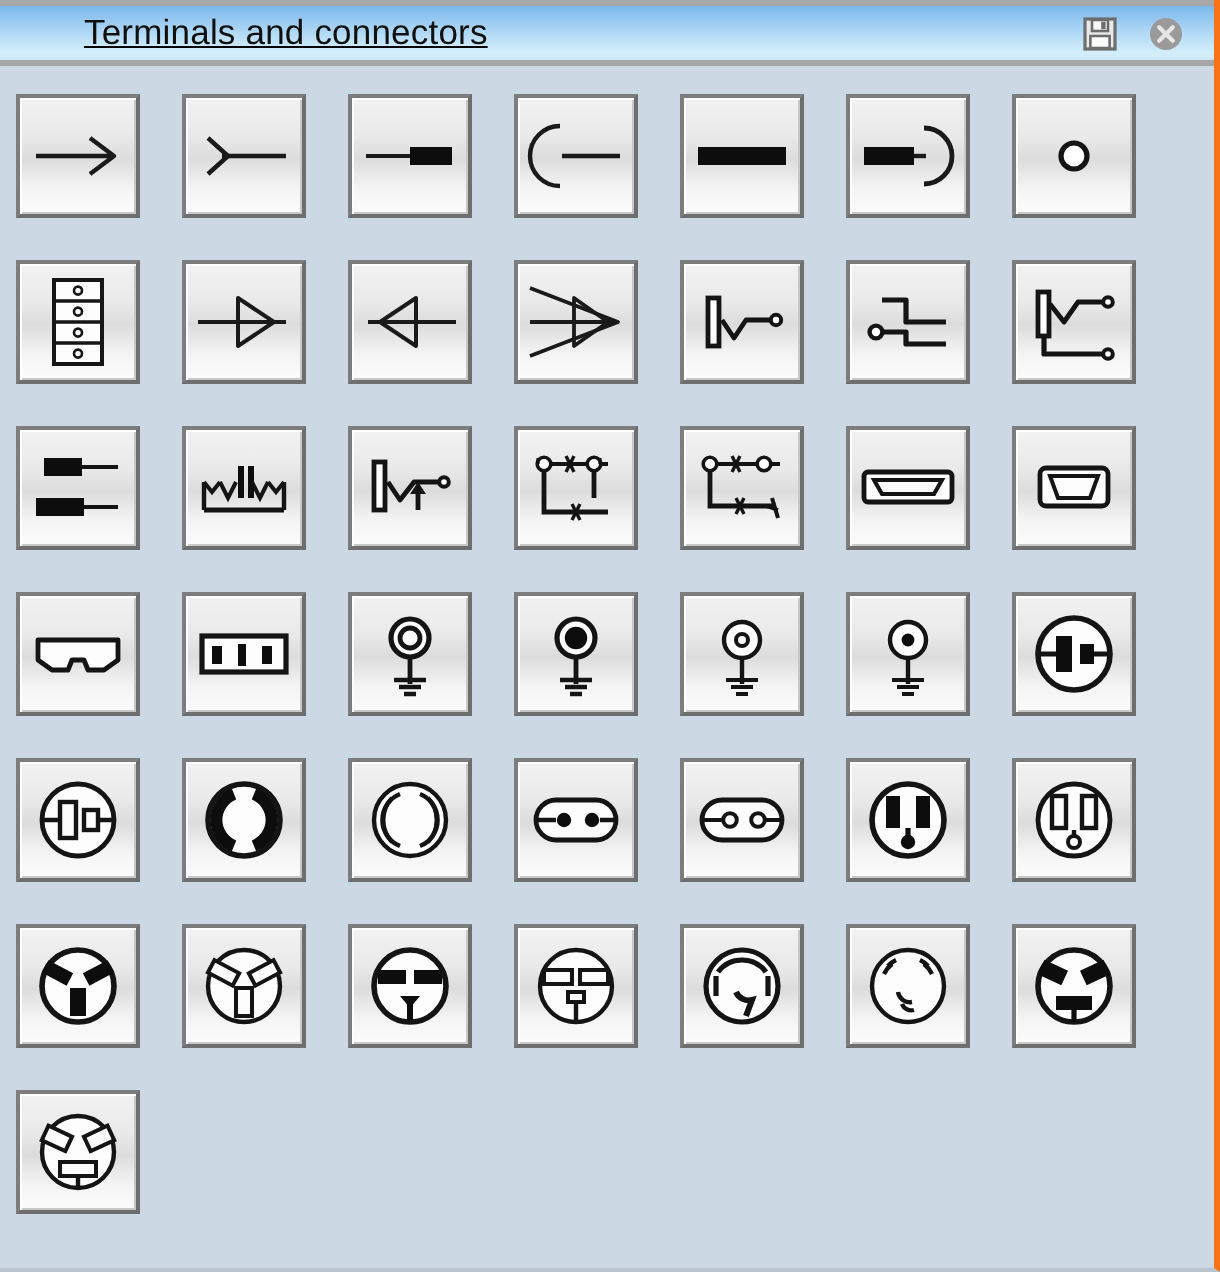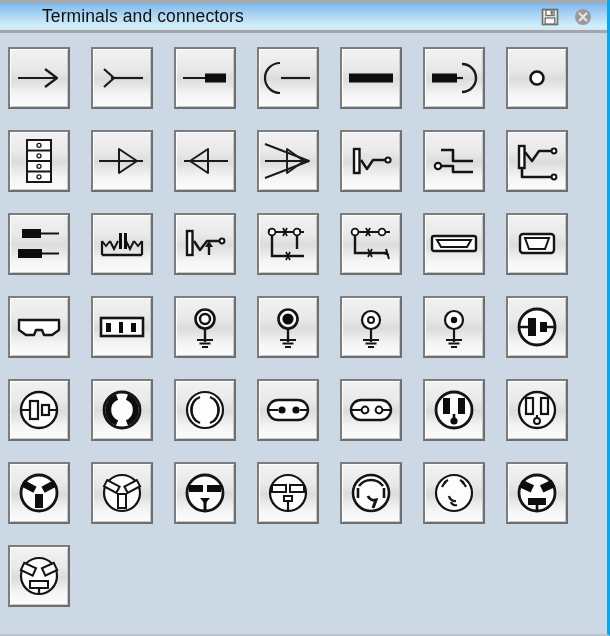--- a/index.html
+++ b/index.html
@@ -12,23 +12,24 @@
     font-family: "Liberation Sans", sans-serif;
     background: #ccd8e4;
     overflow: hidden;
   }
   .panel {
     position: relative;
     width: 610px;
     height: 636px;
     box-sizing: border-box;
     background: #ccd8e4;
-    border-right: 3px solid #0ea5e9;
+    border-right: 3px solid #f97316;
     border-bottom: 2px solid #b9c4cf;
     overflow: hidden;
+    text-decoration: underline;
   }
   
   .titlebar {
     position: relative;
     height: 33px;
     box-sizing: border-box;
     border-top: 3px solid #a8a8a8;
     border-bottom: 3px solid #a6a6a6;
     background: linear-gradient(to bottom,
         #7ab6ea 0%,

